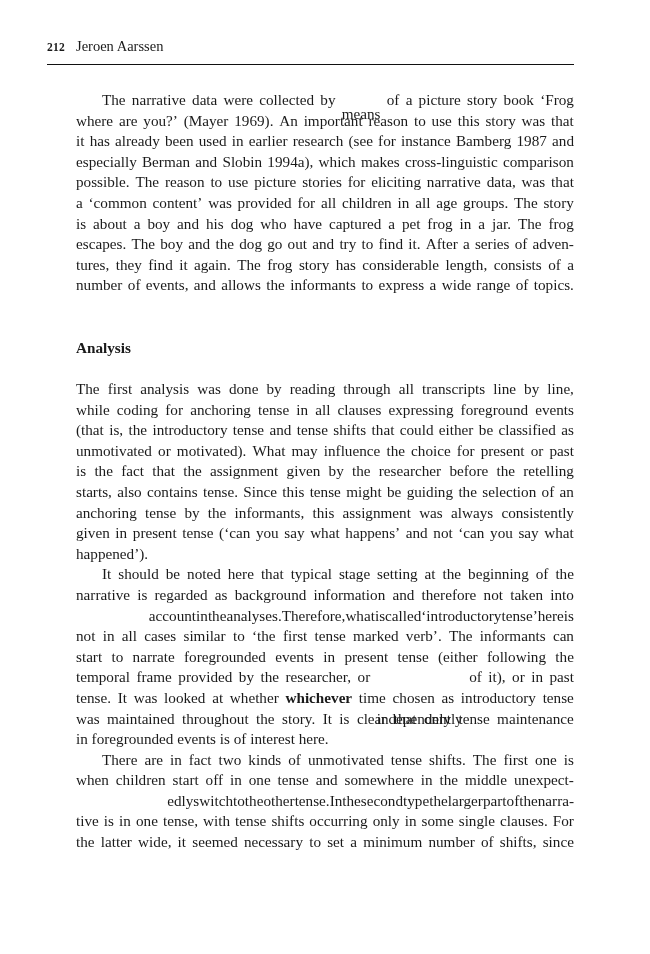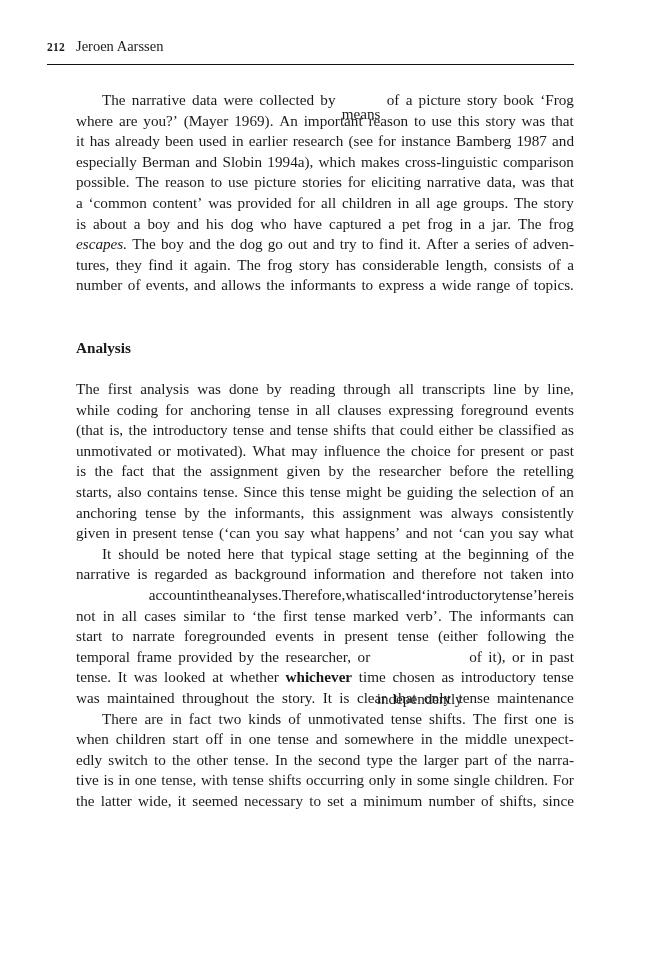--- a/index.html
+++ b/index.html
@@ -129,21 +129,21 @@
       <span style="display: inline;">a</span>
       <span style="display: inline;">pet</span>
       <span style="display: inline;">frog</span>
       <span style="display: inline;">in</span>
       <span style="display: inline;">a</span>
       <span style="display: inline;">jar.</span>
       <span style="display: inline;">The</span>
       <span style="display: inline;">frog</span>
     </span>
   <span class="line" style="display: flex; justify-content: space-between;">
-      <span style="display: inline; font-style: italic;">escapes.</span>
+      <span style="display: inline;">escapes.</span>
       <span style="display: inline;">The</span>
       <span style="display: inline;">boy</span>
       <span style="display: inline;">and</span>
       <span style="display: inline;">the</span>
       <span style="display: inline;">dog</span>
       <span style="display: inline;">go</span>
       <span style="display: inline;">out</span>
       <span style="display: inline;">and</span>
       <span style="display: inline;">try</span>
       <span style="display: inline;">to</span>
@@ -303,20 +303,21 @@
       <span style="display: inline;">say</span>
       <span style="display: inline;">what</span>
       <span style="display: inline;">happens’</span>
       <span style="display: inline;">and</span>
       <span style="display: inline;">not</span>
       <span style="display: inline;">‘can</span>
       <span style="display: inline;">you</span>
       <span style="display: inline;">say</span>
       <span style="display: inline;">what</span>
     </span>
+  <span class="line last">happened’).</span>
   <span class="line indent" style="display: flex; justify-content: space-between;">
       <span style="display: inline;">It</span>
       <span style="display: inline;">should</span>
       <span style="display: inline;">be</span>
       <span style="display: inline;">noted</span>
       <span style="display: inline;">here</span>
       <span style="display: inline;">that</span>
       <span style="display: inline;">typical</span>
       <span style="display: inline;">stage</span>
       <span style="display: inline;">setting</span>
@@ -418,20 +419,21 @@
       <span style="display: inline;">the</span>
       <span style="display: inline;">story.</span>
       <span style="display: inline;">It</span>
       <span style="display: inline;">is</span>
       <span style="display: inline;">clear</span>
       <span style="display: inline;">that</span>
       <span style="display: inline;">only</span>
       <span style="display: inline;">tense</span>
       <span style="display: inline;">maintenance</span>
     </span>
+  <span class="line last">in foregrounded events is of interest here.</span>
   <span class="line indent" style="display: flex; justify-content: space-between;">
       <span style="display: inline;">There</span>
       <span style="display: inline;">are</span>
       <span style="display: inline;">in</span>
       <span style="display: inline;">fact</span>
       <span style="display: inline;">two</span>
       <span style="display: inline;">kinds</span>
       <span style="display: inline;">of</span>
       <span style="display: inline;">unmotivated</span>
       <span style="display: inline;">tense</span>
@@ -449,21 +451,21 @@
       <span style="display: inline;">in</span>
       <span style="display: inline;">one</span>
       <span style="display: inline;">tense</span>
       <span style="display: inline;">and</span>
       <span style="display: inline;">somewhere</span>
       <span style="display: inline;">in</span>
       <span style="display: inline;">the</span>
       <span style="display: inline;">middle</span>
       <span style="display: inline;">unexpect-</span>
     </span>
-  <span class="line" style="display: flex; justify-content: space-between;">
+  <span class="line" style="display: flex; justify-content: flex-end;">
       <span style="display: inline;">edly</span>
       <span style="display: inline;">switch</span>
       <span style="display: inline;">to</span>
       <span style="display: inline;">the</span>
       <span style="display: inline;">other</span>
       <span style="display: inline;">tense.</span>
       <span style="display: inline;">In</span>
       <span style="display: inline;">the</span>
       <span style="display: inline;">second</span>
       <span style="display: inline;">type</span>
@@ -481,21 +483,21 @@
       <span style="display: inline;">one</span>
       <span style="display: inline;">tense,</span>
       <span style="display: inline;">with</span>
       <span style="display: inline;">tense</span>
       <span style="display: inline;">shifts</span>
       <span style="display: inline;">occurring</span>
       <span style="display: inline;">only</span>
       <span style="display: inline;">in</span>
       <span style="display: inline;">some</span>
       <span style="display: inline;">single</span>
-      <span style="display: inline;">children.</span>
+      <span style="display: inline;">clauses.</span>
       <span style="display: inline;">For</span>
     </span>
   <span class="line" style="display: flex; justify-content: space-between;">
       <span style="display: inline;">the</span>
       <span style="display: inline;">latter</span>
       <span style="display: inline;">wide,</span>
       <span style="display: inline;">it</span>
       <span style="display: inline;">seemed</span>
       <span style="display: inline;">necessary</span>
       <span style="display: inline;">to</span>

